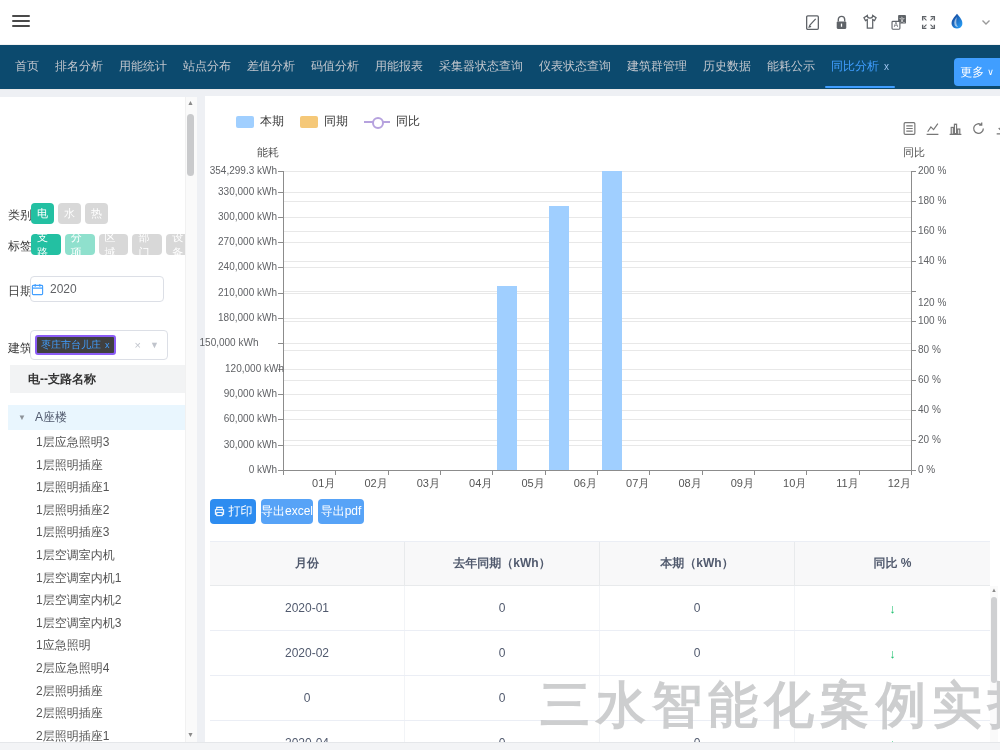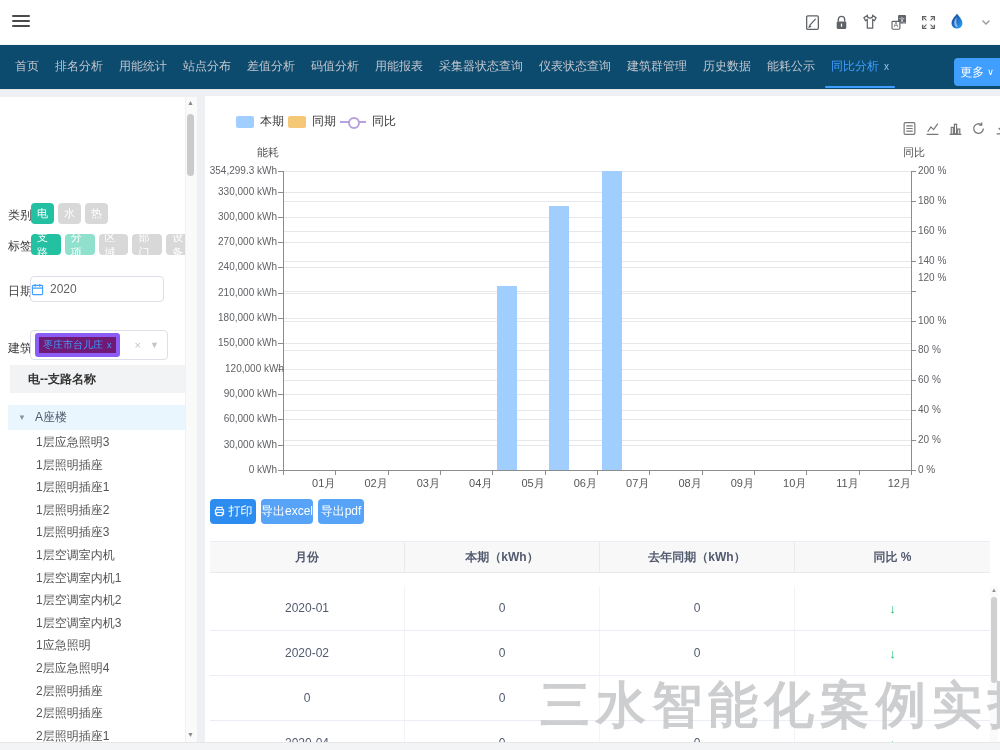--- a/index.html
+++ b/index.html
@@ -31,59 +31,59 @@
   .pillrow{position:absolute;display:flex;gap:4px;}
   .pill{height:21px;padding:0 6px;border-radius:4px;font-size:11px;color:#fff;display:flex;align-items:center;cursor:pointer;}
   .pill.active{background:#23c0a2;}
   .pill.semi{background:#8fe0cd;}
   .pill.inactive{background:#d8d8d8;}
   #date-input{left:30px;top:179px;width:132px;height:24px;border:1px solid #dcdfe6;border-radius:4px;background:#fff;
               display:flex;align-items:center;gap:6px;cursor:text;}
   #date-value{font-size:12px;color:#606266;}
   #bld-select{left:30px;top:233px;width:132px;height:28px;border:1px solid #dcdfe6;border-radius:4px;background:#fff;
               display:flex;align-items:center;padding-left:4px;cursor:pointer;}
-  #bld-tag{background:#701a75;border:4px solid #8b5cf6;border-radius:3px;color:#409eff;font-size:10px;
+  #bld-tag{background:#404040;border:2px solid #8b5cf6;border-radius:3px;color:#409eff;font-size:10px;
            padding:1px 4px;display:flex;align-items:center;gap:4px;max-width:86px;white-space:nowrap;}
   #bld-tag .tagx{color:#409eff;font-size:9px;cursor:pointer;}
   #bld-clear{position:absolute;right:26px;color:#c0c4cc;font-size:11px;cursor:pointer;}
   #bld-caret{position:absolute;right:8px;color:#c0c4cc;font-size:9px;}
   #list-header{left:10px;top:268px;width:176px;height:28px;background:#f2f3f4;line-height:28px;
                padding-left:18px;box-sizing:border-box;font-size:12px;font-weight:bold;color:#333;}
   #tree-parent{left:8px;top:308px;width:178px;height:25px;background:#e9f6fe;display:flex;align-items:center;cursor:pointer;}
   #tree-caret{margin-left:10px;font-size:8px;color:#8d9399;}
   #tree-parent-label{margin-left:9px;font-size:12px;color:#515a6e;}
   #tree-items{left:8px;top:334px;width:178px;}
   .tree-item{height:22.6px;line-height:22.6px;padding-left:28px;font-size:12px;color:#555;cursor:pointer;white-space:nowrap;}
   
   #sb-track{left:185px;top:97px;width:11px;height:645px;background:#fafafa;border-left:1px solid #f1f1f1;}
   .sb-arrow{position:absolute;left:186px;width:9px;text-align:center;font-size:7px;color:#8a8a8a;cursor:pointer;}
   #sb-thumb{left:187px;top:114px;width:7px;height:62px;background:#c9cacc;border-radius:4px;cursor:grab;}
 
   
   #main{left:205px;top:96px;width:795px;height:646px;background:#fff;}
-  #legend{left:236px;top:113px;display:flex;gap:4px;}
+  #legend{left:236px;top:113px;display:flex;gap:16px;}
   .lg-item{display:flex;align-items:center;gap:6px;font-size:12px;color:#3a3a3a;cursor:pointer;}
   .lg-chip{width:18px;height:12px;border-radius:2px;}
   #lg-line{width:26px;height:12px;position:relative;}
   #lg-line .ln{position:absolute;left:0;right:0;top:5px;height:2px;background:#b6a2de;}
   #lg-line .cr{position:absolute;left:8px;top:1px;width:8px;height:8px;border:2px solid #b6a2de;border-radius:50%;background:#fff;}
   #toolbox{left:902px;top:121px;display:flex;gap:8px;}
   .tbx{width:15px;height:15px;cursor:pointer;}
   .axis-title{position:absolute;font-size:11px;color:#555;}
   .grid-line{position:absolute;height:1px;background:#e8e8e8;}
   .axis-line{position:absolute;background:#8c8c8c;}
   .tickmark{position:absolute;background:#8c8c8c;}
   .y-tick-label{position:absolute;width:74px;text-align:right;font-size:10px;color:#606266;}
   .r-tick-label{position:absolute;font-size:10px;color:#606266;}
   .x-tick-label{position:absolute;text-align:right;font-size:11px;color:#555;}
   .bar{position:absolute;background:#a0cfff;}
   .btn{position:absolute;height:25px;border-radius:4px;color:#fff;font-size:12px;display:flex;
        align-items:center;justify-content:center;gap:4px;cursor:pointer;}
   
-  #tbl-header{left:210px;top:541px;width:780px;height:32px;background:#f8f8f9;display:flex;
+  #tbl-header{left:210px;top:541px;width:780px;height:45px;background:#f8f8f9;display:flex;
               border-top:1px solid #ebeef5;border-bottom:1px solid #e8eaec;box-sizing:border-box;}
   .th{width:195px;display:flex;align-items:center;justify-content:center;font-size:12px;font-weight:bold;
       color:#515a6e;border-right:1px solid #e8eaec;box-sizing:border-box;}
   .th:last-child{border-right:none;}
   .trow{position:absolute;left:210px;width:780px;height:45px;display:flex;background:#fff;
         border-bottom:1px solid #ebeef5;box-sizing:border-box;}
   .td{width:195px;display:flex;align-items:center;justify-content:center;font-size:12px;color:#515a6e;
       border-right:1px solid #f2f4f7;box-sizing:border-box;}
   .td:last-child{border-right:none;}
   .trend-down{color:#19be6b;font-size:13px;}
@@ -346,21 +346,21 @@
       <div class="y-tick-label" style="position: absolute; left: 203px; top: 464px;">0 kWh</div>
       <div class="tickmark" style="position: absolute; left: 278px; top: 444.682px; width: 5px; height: 1px;"></div>
       <div class="y-tick-label" style="position: absolute; left: 203px; top: 438.682px;">30,000 kWh</div>
       <div class="tickmark" style="position: absolute; left: 278px; top: 419.365px; width: 5px; height: 1px;"></div>
       <div class="y-tick-label" style="position: absolute; left: 203px; top: 413.365px;">60,000 kWh</div>
       <div class="tickmark" style="position: absolute; left: 278px; top: 394.047px; width: 5px; height: 1px;"></div>
       <div class="y-tick-label" style="position: absolute; left: 203px; top: 388.047px;">90,000 kWh</div>
       <div class="tickmark" style="position: absolute; left: 278px; top: 368.73px; width: 5px; height: 1px;"></div>
       <div class="y-tick-label" style="position: absolute; left: 210px; top: 362.73px;">120,000 kWh</div>
       <div class="tickmark" style="position: absolute; left: 278px; top: 343.412px; width: 5px; height: 1px;"></div>
-      <div class="y-tick-label" style="position: absolute; left: 203px; top: 337.412px;">150,000 kWh</div>
+      <div class="y-tick-label" style="position: absolute; left: 192px; top: 337.412px; text-align: center;">150,000 kWh</div>
       <div class="tickmark" style="position: absolute; left: 278px; top: 318.095px; width: 5px; height: 1px;"></div>
       <div class="y-tick-label" style="position: absolute; left: 203px; top: 312.095px;">180,000 kWh</div>
       <div class="tickmark" style="position: absolute; left: 278px; top: 292.777px; width: 5px; height: 1px;"></div>
       <div class="y-tick-label" style="position: absolute; left: 203px; top: 286.777px;">210,000 kWh</div>
       <div class="tickmark" style="position: absolute; left: 278px; top: 267.459px; width: 5px; height: 1px;"></div>
       <div class="y-tick-label" style="position: absolute; left: 203px; top: 261.459px;">240,000 kWh</div>
       <div class="tickmark" style="position: absolute; left: 278px; top: 242.142px; width: 5px; height: 1px;"></div>
       <div class="y-tick-label" style="position: absolute; left: 203px; top: 236.142px;">270,000 kWh</div>
       <div class="tickmark" style="position: absolute; left: 278px; top: 216.824px; width: 5px; height: 1px;"></div>
       <div class="y-tick-label" style="position: absolute; left: 203px; top: 210.824px;">300,000 kWh</div>
@@ -374,21 +374,21 @@
       <div class="r-tick-label" style="position: absolute; left: 918px; top: 434.1px;">20 %</div>
       <div class="tickmark" style="position: absolute; left: 911px; top: 410.2px; width: 5px; height: 1px;"></div>
       <div class="r-tick-label" style="position: absolute; left: 918px; top: 404.2px;">40 %</div>
       <div class="tickmark" style="position: absolute; left: 911px; top: 380.3px; width: 5px; height: 1px;"></div>
       <div class="r-tick-label" style="position: absolute; left: 918px; top: 374.3px;">60 %</div>
       <div class="tickmark" style="position: absolute; left: 911px; top: 350.4px; width: 5px; height: 1px;"></div>
       <div class="r-tick-label" style="position: absolute; left: 918px; top: 344.4px;">80 %</div>
       <div class="tickmark" style="position: absolute; left: 911px; top: 320.5px; width: 5px; height: 1px;"></div>
       <div class="r-tick-label" style="position: absolute; left: 918px; top: 314.5px;">100 %</div>
       <div class="tickmark" style="position: absolute; left: 911px; top: 290.6px; width: 5px; height: 1px;"></div>
-      <div class="r-tick-label" style="position: absolute; left: 918px; top: 272px;">120 %</div>
+      <div class="r-tick-label" style="position: absolute; left: 918px; top: 297px;">120 %</div>
       <div class="tickmark" style="position: absolute; left: 911px; top: 260.7px; width: 5px; height: 1px;"></div>
       <div class="r-tick-label" style="position: absolute; left: 918px; top: 254.7px;">140 %</div>
       <div class="tickmark" style="position: absolute; left: 911px; top: 230.8px; width: 5px; height: 1px;"></div>
       <div class="r-tick-label" style="position: absolute; left: 918px; top: 224.8px;">160 %</div>
       <div class="tickmark" style="position: absolute; left: 911px; top: 200.9px; width: 5px; height: 1px;"></div>
       <div class="r-tick-label" style="position: absolute; left: 918px; top: 194.9px;">180 %</div>
       <div class="tickmark" style="position: absolute; left: 911px; top: 171px; width: 5px; height: 1px;"></div>
       <div class="r-tick-label" style="position: absolute; left: 918px; top: 165px;">200 %</div>
       <div class="tickmark" style="position: absolute; left: 283px; top: 470px; width: 1px; height: 5px;"></div>
       <div class="tickmark" style="position: absolute; left: 335.333px; top: 470px; width: 1px; height: 5px;"></div>
@@ -429,22 +429,22 @@
   </div>
   <div class="btn" style="left:261px;top:499px;width:52px;background:#57a3f7;">
     <span>导出excel</span>
   </div>
   <div class="btn" style="left:318px;top:499px;width:46px;background:#57a3f7;">
     <span>导出pdf</span>
   </div>
 
   <div id="tbl-header" class="abs">
       <div class="th">月份</div>
+      <div class="th">去年同期（kWh）</div>
       <div class="th">本期（kWh）</div>
-      <div class="th">去年同期（kWh）</div>
       <div class="th">同比 %</div>
     </div>
   <div id="tbl-body">
       <div class="trow" style="top: 586px;">
         <div class="td">2020-01</div>
         <div class="td">0</div>
         <div class="td">0</div>
         <div class="td">
           <span class="trend-down">↓</span>
         </div>

